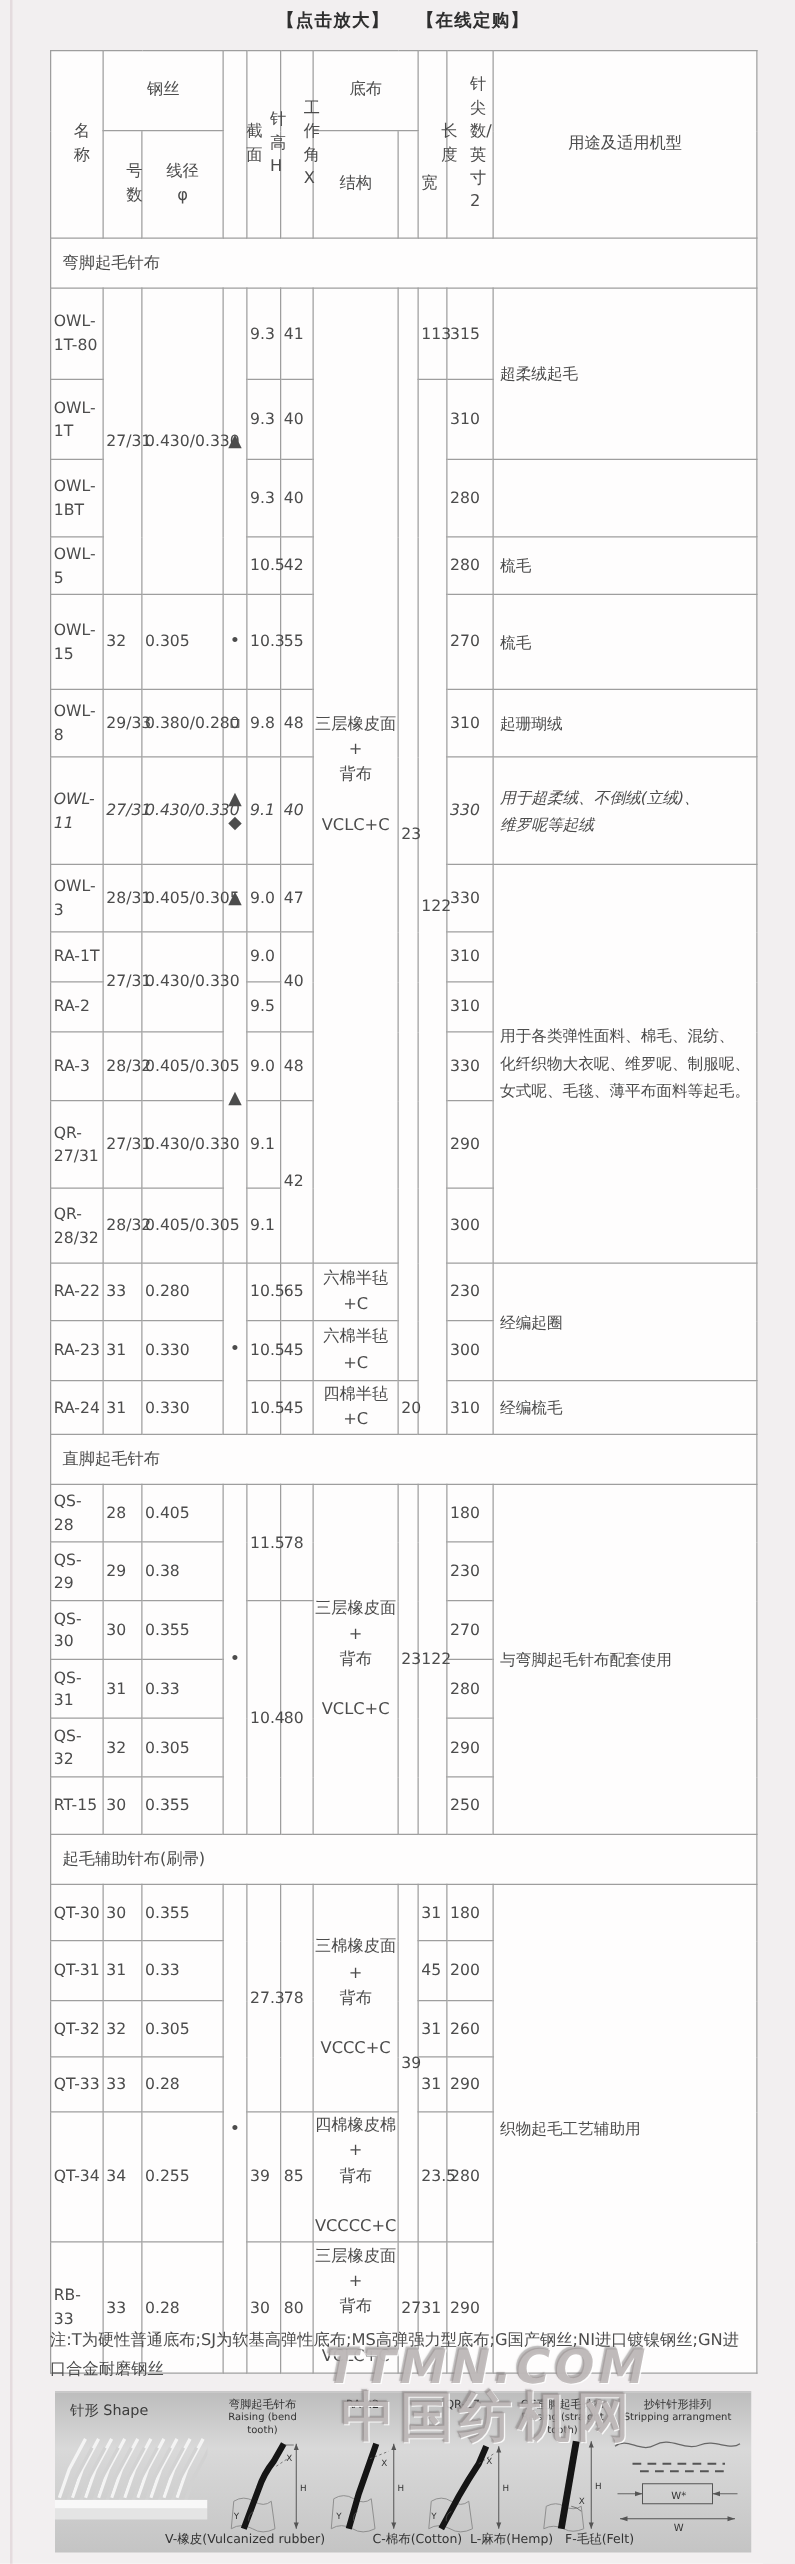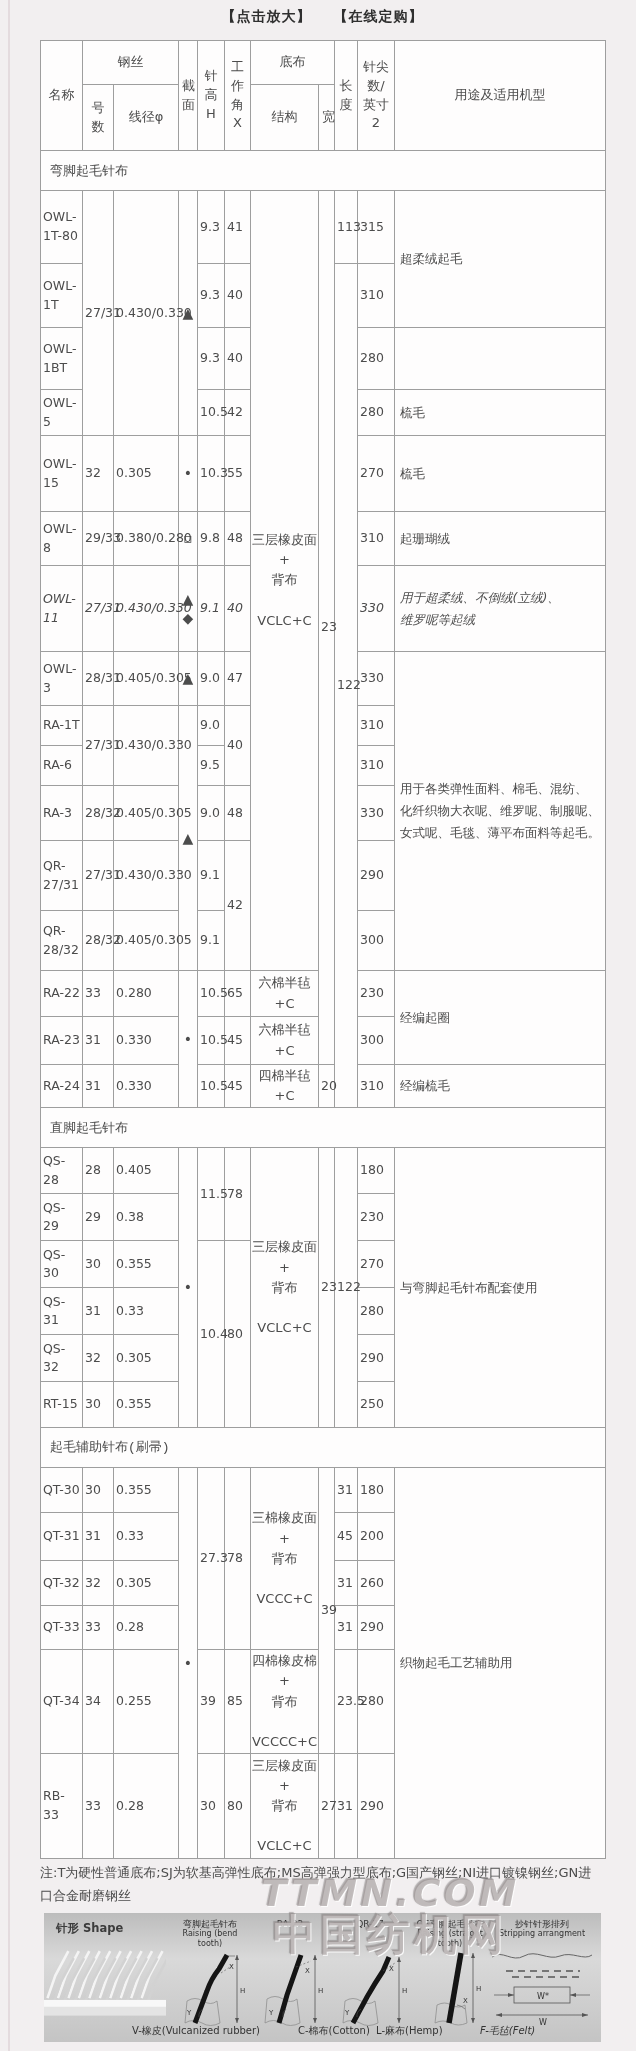--- a/index.html
+++ b/index.html
@@ -10,44 +10,44 @@
   }
   .page-edge{position:absolute;left:8px;top:0;bottom:0;width:2px;background:#e4dbde;}
   .top-links{position:absolute;left:40px;top:8px;width:565px;text-align:center;
     font-size:14px;font-weight:bold;color:#2f2f2f;letter-spacing:1px;}
   .top-links a{color:#2f2f2f;text-decoration:none;margin:0 8px;cursor:pointer;}
 
   table.spec{position:absolute;left:40px;top:40px;width:565px;border-collapse:collapse;
     table-layout:fixed;background:#fefdfd;}
   .spec th,.spec td{border:1px solid #9e9e9e;box-sizing:border-box;
     font-weight:normal;color:#4c4c4c;vertical-align:middle;overflow:visible;}
-  .spec th{font-size:13px;text-align:center;white-space:pre-line;padding:3px;line-height:1.45;}
+  .spec th{font-size:13px;text-align:center;white-space:pre-line;padding:18px;line-height:1.45;}
   .spec td{font-size:12.5px;text-align:left;padding:1px 2px;line-height:1.5;word-break:keep-all;}
   .spec td.nowrap{white-space:nowrap;}
   .spec td.sym{text-align:center;white-space:pre-line;font-size:14px;line-height:1.35;padding:0;}
   .spec td.struct{text-align:center;white-space:pre-line;font-size:13px;line-height:1.55;padding:1px 0;}
   .spec td.use{padding:2px 5px;line-height:1.75;font-size:12.5px;border-radius:17px;}
   .spec td.section-title{font-size:13px;padding:4px 9px;background:#fefdfd;}
   tr.h1{height:44px;} tr.h2{height:66px;}
 
   .footnote{position:absolute;left:40px;top:1862px;width:562px;
     font-size:13px;line-height:1.75;color:#4c4c4c;}
 
   .diagram{position:absolute;left:44px;top:1913px;width:557px;height:128px;
     background:linear-gradient(180deg,#bdbdbd,#d9d9d9 35%,#cecece 70%,#c4c4c4);
     border-top:1px solid #bcbcbc;display:flex;align-items:flex-start;overflow:hidden;}
   .dleft{width:126px;flex:none;}
-  .dleft .shape-label{font-size:11.5px;font-weight:bold;color:#3c3c3c;margin:7px 0 0 12px;white-space:nowrap;}
+  .dleft .shape-label{font-size:11.5px;font-weight:normal;color:#3c3c3c;margin:7px 0 0 12px;white-space:nowrap;}
   .npanel{width:80px;flex:none;display:flex;flex-direction:column;align-items:center;}
   .plabel{height:24px;margin-top:5px;text-align:center;font-size:8px;line-height:1.15;color:#333;width:100%;}
   .plabel .t1{font-size:9px;}
   .dright{width:104px;flex:none;display:flex;flex-direction:column;align-items:center;}
   .legend{position:absolute;left:0;bottom:4px;width:557px;font-size:10px;color:#333;}
   .legend span{position:absolute;bottom:0;white-space:nowrap;}
-  .legend .lg0{left:88px;} .legend .lg1{left:254px;} .legend .lg2{left:332px;} .legend .lg3{left:436px;font-style:italic;}
+  .legend .lg0{left:88px;} .legend .lg1{left:254px;} .legend .lg2{left:332px;} .legend .lg3{left:408px;}
 
   .watermark{position:absolute;left:225px;top:1874px;width:330px;text-align:center;z-index:6;
     font-weight:bold;color:rgba(158,150,150,0.62);line-height:1.02;
     text-shadow:1px 1px 0 rgba(255,255,255,0.85), -1px -1px 1px rgba(120,115,115,0.5);
     pointer-events:none;}
   .watermark .l1{font-size:38px;letter-spacing:3px;font-style:italic;}
   .watermark .l2{font-size:43px;letter-spacing:4px;}
 
   svg text{font-family:"DejaVu Sans",sans-serif;}
 </style>
@@ -180,21 +180,21 @@
       <tr style="height: 40px;">
         <td>RA-1T</td>
         <td rowspan="2" class="nowrap">27/31</td>
         <td rowspan="2" class="nowrap">0.430/0.330</td>
         <td rowspan="5" class="sym">▲</td>
         <td class="nowrap">9.0</td>
         <td rowspan="2" class="nowrap">40</td>
         <td class="nowrap">310</td>
       </tr>
       <tr style="height: 40px;">
-        <td>RA-6</td>
+        <td>RA-2</td>
         <td class="nowrap">9.5</td>
         <td class="nowrap">310</td>
       </tr>
       <tr style="height: 55px;">
         <td>RA-3</td>
         <td class="nowrap">28/32</td>
         <td class="nowrap">0.405/0.305</td>
         <td class="nowrap">9.0</td>
         <td class="nowrap">48</td>
         <td class="nowrap">330</td>
@@ -289,21 +289,21 @@
         <td class="nowrap">32</td>
         <td class="nowrap">0.305</td>
         <td class="nowrap">290</td>
       </tr>
       <tr style="height: 46px;">
         <td>RT-15</td>
         <td class="nowrap">30</td>
         <td class="nowrap">0.355</td>
         <td class="nowrap">250</td>
       </tr>
-      <tr style="height: 40px; font-family: Liberation Mono, monospace;">
+      <tr style="height: 40px;">
         <td colspan="11" class="section-title">起毛辅助针布(刷帚)</td>
       </tr>
       <tr style="height: 45px;">
         <td>QT-30</td>
         <td class="nowrap">30</td>
         <td class="nowrap">0.355</td>
         <td rowspan="6" class="sym">•</td>
         <td rowspan="4" class="nowrap">27.3</td>
         <td rowspan="4" class="nowrap">78</td>
         <td rowspan="4" class="struct">三棉橡皮面+

